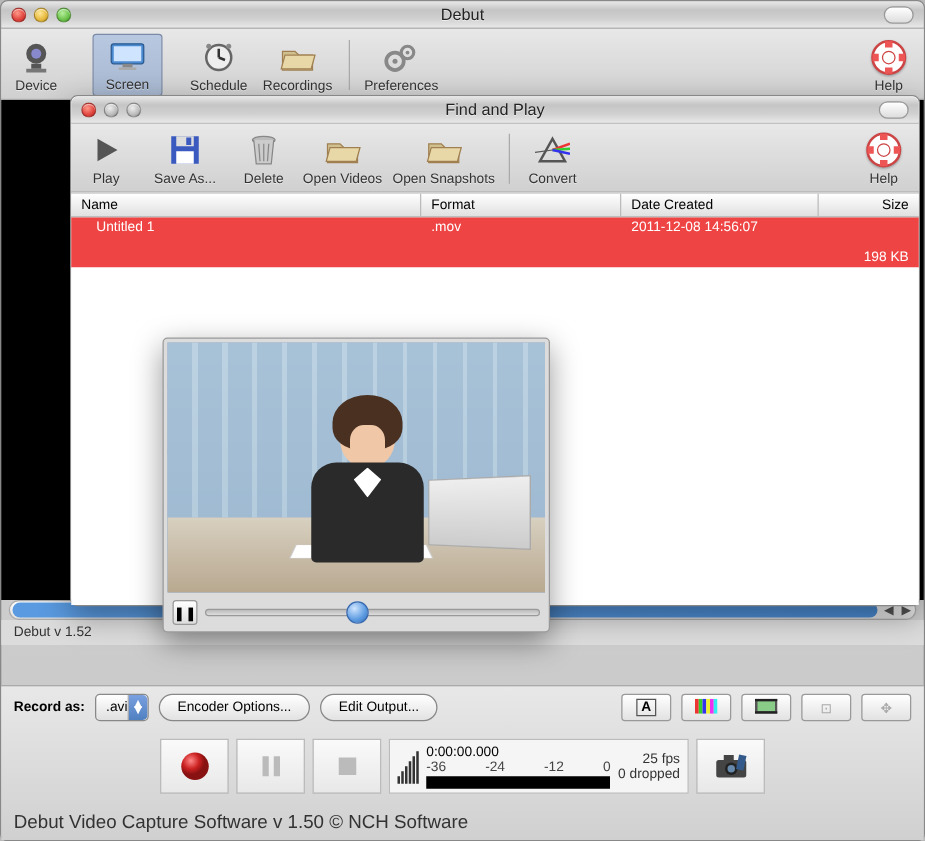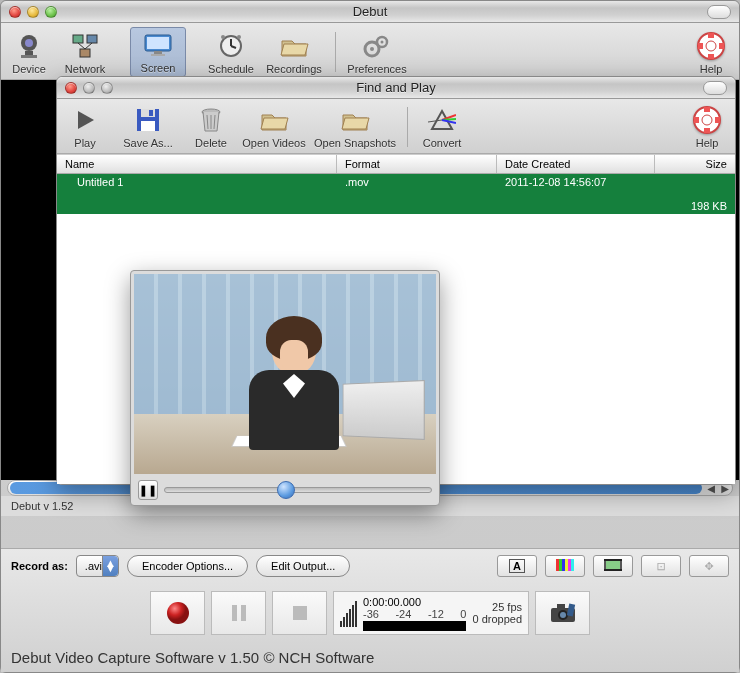--- a/index.html
+++ b/index.html
@@ -38,39 +38,39 @@
 
 .bottom-panel { position:absolute; left:0; bottom:0; right:0; background:linear-gradient(#e8e8e8,#d0d0d0); border-top:1px solid #aaa; }
 .record-row { display:flex; align-items:center; gap:8px; padding:6px 10px; }
 .dd { display:flex; align-items:center; height:22px; background:linear-gradient(#fff,#e0e0e0); border:1px solid #888; border-radius:4px; padding:0 0 0 8px; }
 .dd-arrows { width:16px; height:100%; background:linear-gradient(#7aa0e0,#5080c0); border-left:1px solid #888; border-radius:0 4px 4px 0; display:flex; flex-direction:column; align-items:center; justify-content:center; color:#fff; font-size:7px; line-height:5px; }
 .mac-btn { height:22px; padding:0 14px; background:linear-gradient(#fff,#e2e2e2); border:1px solid #888; border-radius:11px; display:flex; align-items:center; cursor:pointer; }
 .sq-btn { width:40px; height:22px; background:linear-gradient(#fff,#e2e2e2); border:1px solid #999; border-radius:3px; display:flex; align-items:center; justify-content:center; cursor:pointer; }
 
 .controls-row { display:flex; align-items:center; justify-content:center; gap:6px; padding:8px 0 10px; }
 .big-btn { width:55px; height:44px; background:linear-gradient(#fafafa,#e8e8e8); border:1px solid #bbb; display:flex; align-items:center; justify-content:center; cursor:pointer; }
-.meter-box { width:196px; height:44px; background:#f5f5f5; border:1px solid #bbb; display:flex; align-items:center; padding:4px 6px; gap:6px; }
+.meter-box { width:240px; height:44px; background:#f5f5f5; border:1px solid #bbb; display:flex; align-items:center; padding:4px 6px; gap:6px; }
 .bars { display:flex; align-items:flex-end; gap:1px; height:28px; }
 .bars span { width:2px; background:#333; }
 .meter-right { flex:1; font-size:10px; }
 .meter-scale { display:flex; justify-content:space-between; font-size:9px; color:#444; }
 .meter-black { height:10px; background:#000; margin-top:1px; }
 .meter-stats { text-align:right; font-size:10px; line-height:12px; color:#333; }
 
 .footer { padding:4px 10px 6px; color:#333; font-size:15px; }
 
 
 .sub-window { position:absolute; left:56px; top:76px; width:680px; border:1px solid #888; border-radius:6px; background:#fff; box-shadow:0 8px 24px rgba(0,0,0,.35); }
 .files-hdr { display:flex; background:linear-gradient(#fff,#e0e0e0); border-top:1px solid #ccc; border-bottom:1px solid #aaa; font-size:11px; }
 .files-hdr div { padding:3px 8px; border-right:1px solid #bbb; }
 .col-name { width:280px; }
 .col-fmt { width:160px; }
 .col-date { width:158px; }
 .col-size { flex:1; text-align:right; border-right:none !important; }
-.file-row { display:flex; background:#15803d; color:#fff; font-size:11px; }
+.file-row { display:flex; background:#ef4444; color:#fff; font-size:11px; }
 .file-row div { padding:2px 8px; }
 .file-row .cell-name { width:280px; padding-left:20px; }
 .file-row .cell-fmt { width:160px; }
 .file-row .cell-date { width:158px; }
 .file-row .cell-size { flex:1; text-align:right;margin-top:24px; }
 .files-body { height:270px; background:#fff; }
 
 
 .preview-pop { position:absolute; left:130px; top:270px; width:310px; background:#dcdcdc; border:1px solid #999; border-radius:4px; box-shadow:0 8px 24px rgba(0,0,0,.4); padding:3px; }
 .preview-img { width:100%; height:200px; background:#88a0b8; position:relative; overflow:hidden; }
@@ -111,32 +111,20 @@
       <div class="tb-ico">
         <svg width="28" height="26">
             <circle cx="14" cy="10" r="8" fill="#555"></circle>
             <circle cx="14" cy="10" r="4" fill="#88c"></circle>
             <rect x="10" y="18" width="8" height="4" fill="#555"></rect>
             <rect x="6" y="22" width="16" height="3" fill="#777"></rect>
           </svg>
       </div>
       <span class="tb-lbl">Device</span>
     </div>
-    <div class="tb-btn">
-      <div class="tb-ico">
-        <svg width="28" height="26">
-            <rect x="2" y="2" width="10" height="8" fill="#6a8" stroke="#333"></rect>
-            <rect x="16" y="2" width="10" height="8" fill="#68a" stroke="#333"></rect>
-            <rect x="9" y="16" width="10" height="8" fill="#a86" stroke="#333"></rect>
-            <line x1="7" y1="10" x2="14" y2="16" stroke="#333"></line>
-            <line x1="21" y1="10" x2="14" y2="16" stroke="#333"></line>
-          </svg>
-      </div>
-      <span class="tb-lbl">Network</span>
-    </div>
     <div class="tb-btn sel">
       <div class="tb-ico">
         <svg width="30" height="26">
             <rect x="2" y="3" width="26" height="16" rx="2" fill="#4a8ad0" stroke="#2a5a90"></rect>
             <rect x="4" y="5" width="22" height="12" fill="#cfe4ff"></rect>
             <rect x="11" y="19" width="8" height="3" fill="#888"></rect>
             <rect x="8" y="22" width="14" height="2" fill="#aaa"></rect>
           </svg>
       </div>
       <span class="tb-lbl">Screen</span>

